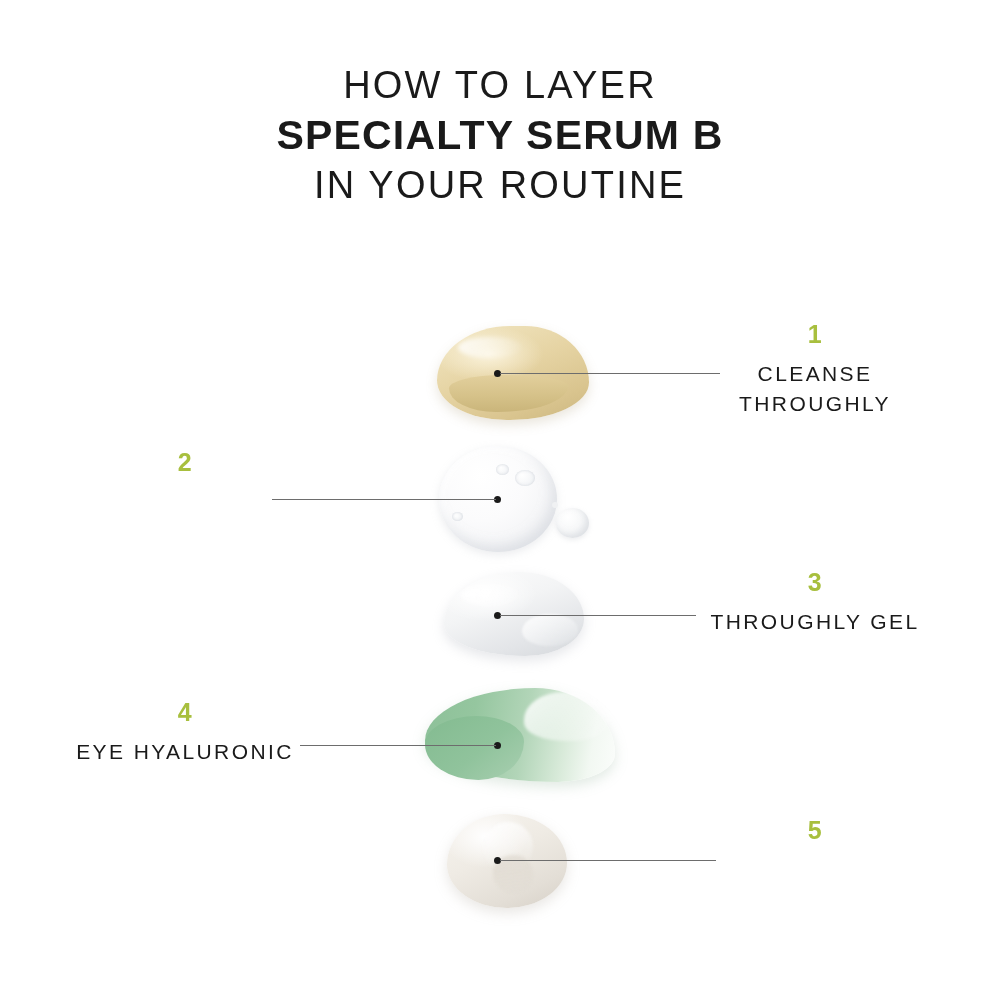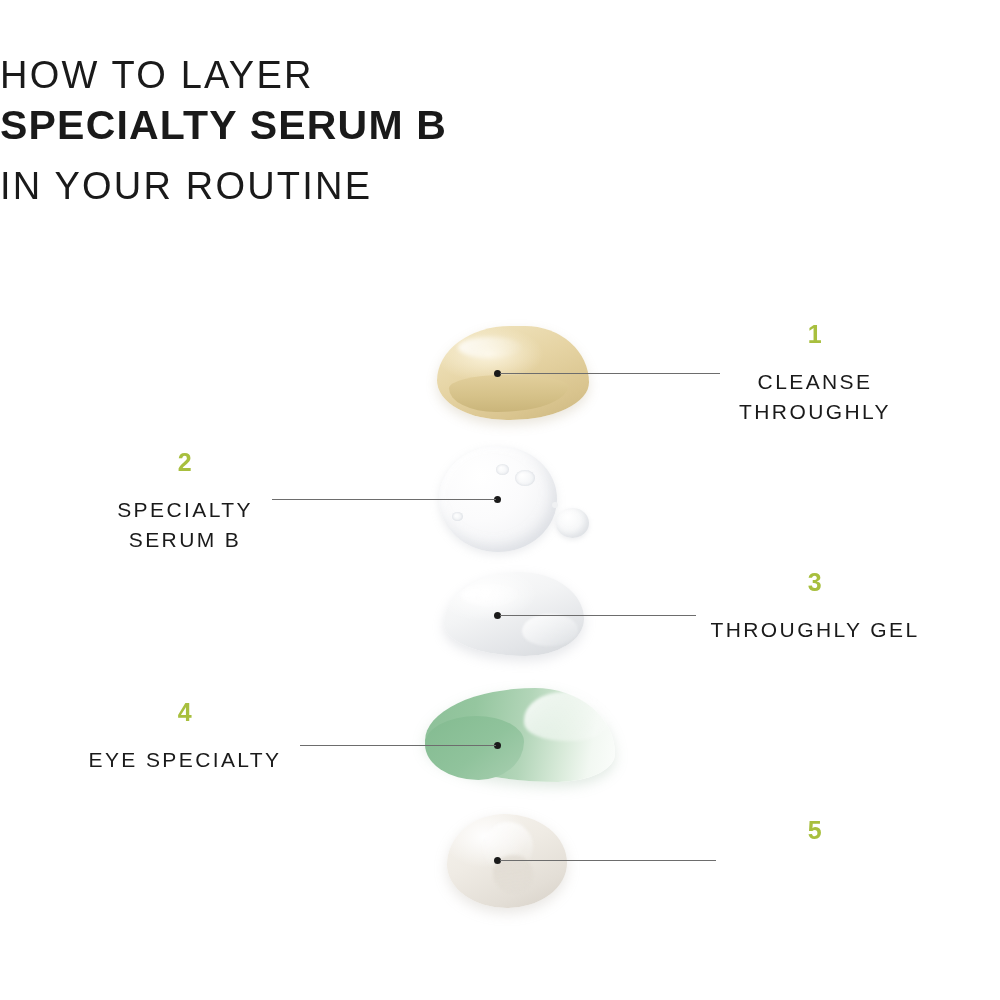--- a/index.html
+++ b/index.html
@@ -12,44 +12,45 @@
     width: 1000px;
     height: 1000px;
     background: #ffffff;
     font-family: "Liberation Sans", sans-serif;
     overflow: hidden;
   }
 
   
   .title-block {
     position: absolute;
-    top: 52px;
+    top: 62px;
     left: 0;
     width: 1000px;
+    text-align: center;
   }
   .title-line {
     color: #1a1a1a;
     letter-spacing: 2.2px;
     line-height: 1.24;
     white-space: nowrap;
   }
   .title-line-1 {
     font-size: 38px;
     font-weight: 300;
   }
   .title-line-2 {
     font-size: 41px;
     font-weight: 700;
     letter-spacing: 1.2px;
     margin-top: 1px;
   }
   .title-line-3 {
     font-size: 38px;
     font-weight: 300;
-    margin-top: 12px;
+    margin-top: 1px;
   }
 
   
   .step {
     position: absolute;
     left: 0;
     width: 1000px;
     height: 0;
   }
 
@@ -63,21 +64,21 @@
   .label.left  { left: 20px; }
 
   .step-number {
     font-size: 25px;
     font-weight: 700;
     color: #a8bf3e;
     line-height: 1;
     letter-spacing: 0.5px;
   }
   .step-name {
-    margin-top: 20px;
+    margin-top: 12px;
     font-size: 21px;
     font-weight: 400;
     color: #1a1a1a;
     letter-spacing: 2.4px;
     line-height: 1.42;
     white-space: pre-line;
   }
 
   
   .connector {
@@ -274,42 +275,40 @@
     <div class="swatch sw-serum"></div>
     <div class="swatch sw-serum-bubble-a"></div>
     <div class="swatch sw-serum-bubble-b"></div>
     <div class="swatch sw-serum-bubble-c"></div>
     <div class="swatch sw-serum-speck"></div>
     <div class="swatch sw-serum-drop"></div>
     <div class="anchor-dot" style="left:494px; top:496px;"></div>
     <div class="connector" style="left:272px; top:499px; width:224px;"></div>
     <div class="label left" style="top:450px;">
       <div class="step-number">2</div>
-      <div class="step-name">SPECIALTY
-SERUM B</div>
     </div>
   </div>
 
   <div class="step">
     <div class="swatch sw-gel"></div>
     <div class="anchor-dot" style="left:494px; top:612px;"></div>
     <div class="connector" style="left:500px; top:615px; width:196px;"></div>
     <div class="label right" style="top:570px;">
       <div class="step-number">3</div>
       <div class="step-name">THROUGHLY GEL</div>
     </div>
   </div>
 
   <div class="step">
     <div class="swatch sw-eye"></div>
     <div class="anchor-dot" style="left:494px; top:742px;"></div>
     <div class="connector" style="left:300px; top:745px; width:196px;"></div>
     <div class="label left" style="top:700px;">
       <div class="step-number">4</div>
-      <div class="step-name">EYE SPECIALTY</div>
+      <div class="step-name">EYE HYALURONIC</div>
     </div>
   </div>
 
   <div class="step">
     <div class="swatch sw-cream"></div>
     <div class="anchor-dot" style="left:494px; top:857px;"></div>
     <div class="connector" style="left:500px; top:860px; width:216px;"></div>
     <div class="label right" style="top:818px;">
       <div class="step-number">5</div>
     </div>

